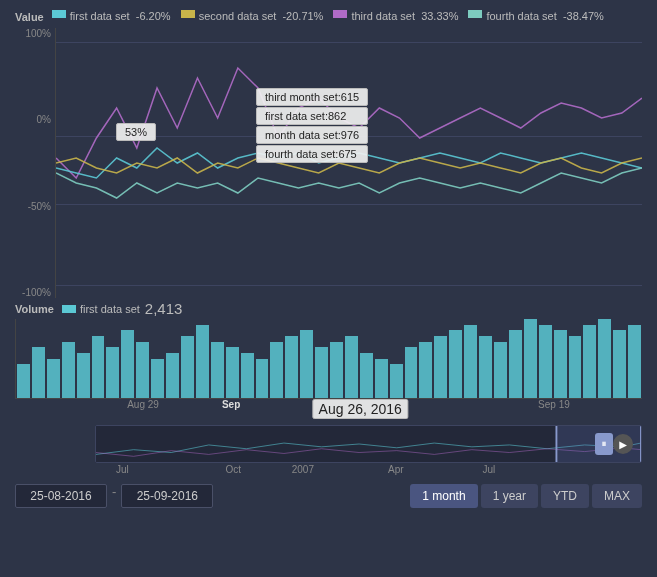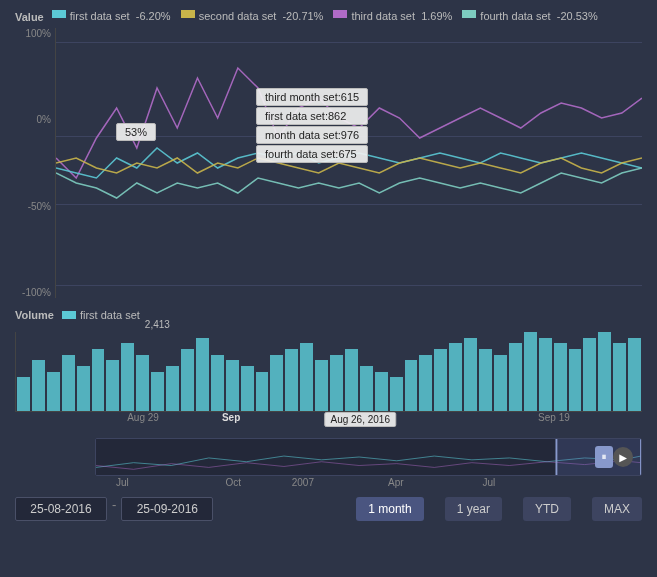--- a/index.html
+++ b/index.html
@@ -159,21 +159,21 @@
       position: absolute;
       transform: translateX(-50%);
     }
     .x-label.bold { color: #ddd; font-weight: bold; }
     .x-label.tooltip-date {
       background: rgba(240,240,240,0.92);
       color: #222;
       border: 1px solid #bbb;
       padding: 1px 5px;
       border-radius: 2px;
-      font-size: 10px;
+      font-size: 14px;
     }
     
     .navigator {
       margin-left: 40px;
       margin-top: 4px;
       height: 38px;
       background: #232839;
       border: 1px solid #3d4460;
       border-radius: 2px;
       position: relative;
@@ -238,21 +238,21 @@
       color: #ccc;
       font-size: 12px;
       padding: 4px 8px;
       border-radius: 2px;
       width: 92px;
       text-align: center;
     }
     .date-sep { color: #888; margin: 0 5px; font-size: 13px; }
     .period-buttons {
       display: flex;
-      gap: 21px;
+      gap: 3px;
     }
     .period-btn {
       padding: 5px 12px;
       font-size: 12px;
       border-radius: 3px;
       border: none;
       cursor: pointer;
       color: #ccc;
       background: #3d4460;
     }
@@ -271,25 +271,25 @@
     <div class="legend-item">
       <span class="legend-color" style="background:#5bc8d4;"></span>
       <span class="legend-label">first data set &nbsp;<span>-6.20%</span></span>
     </div>
     <div class="legend-item">
       <span class="legend-color" style="background:#c8b44a;"></span>
       <span class="legend-label">second data set &nbsp;<span>-20.71%</span></span>
     </div>
     <div class="legend-item">
       <span class="legend-color" style="background:#b06bc8;"></span>
-      <span class="legend-label">third data set &nbsp;<span>1.69%</span></span>
+      <span class="legend-label">third data set &nbsp;<span>33.33%</span></span>
     </div>
     <div class="legend-item">
       <span class="legend-color" style="background:#7dccc0;"></span>
-      <span class="legend-label">fourth data set &nbsp;<span>-20.53%</span></span>
+      <span class="legend-label">fourth data set &nbsp;<span>-38.47%</span></span>
     </div>
   </div>
 
   <div class="main-chart-area">
     <div class="y-axis-labels">
       <span>100%</span>
       <span>0%</span>
       <span>-50%</span>
       <span>-100%</span>
     </div>
@@ -322,21 +322,21 @@
         <div class="tooltip-box">fourth data set:675</div>
       </div>
     </div>
   </div>
 
   <div class="volume-section">
     <div class="volume-legend">
       <span class="volume-title">Volume</span>
       <span class="legend-color" style="background:#5bc8d4;display:inline-block;width:14px;height:8px;margin-right:4px;"></span>
       <span style="color:#bbb;font-size:11px;margin-right:5px;">first data set</span>
-      <span style="color:#bbb;font-size:10px;margin-top:19px;">2,413</span>
+      <span style="color:#bbb;font-size:15px;">2,413</span>
     </div>
     <div class="volume-area">
       <div class="volume-bars" id="volume-bars-container">
       <div class="bar" style="height: 42.8571%;"></div>
           <div class="bar" style="height: 64.2857%;"></div>
           <div class="bar" style="height: 50%;"></div>
           <div class="bar" style="height: 71.4286%;"></div>
           <div class="bar" style="height: 57.1429%;"></div>
           <div class="bar" style="height: 78.5714%;"></div>
           <div class="bar" style="height: 64.2857%;"></div>

